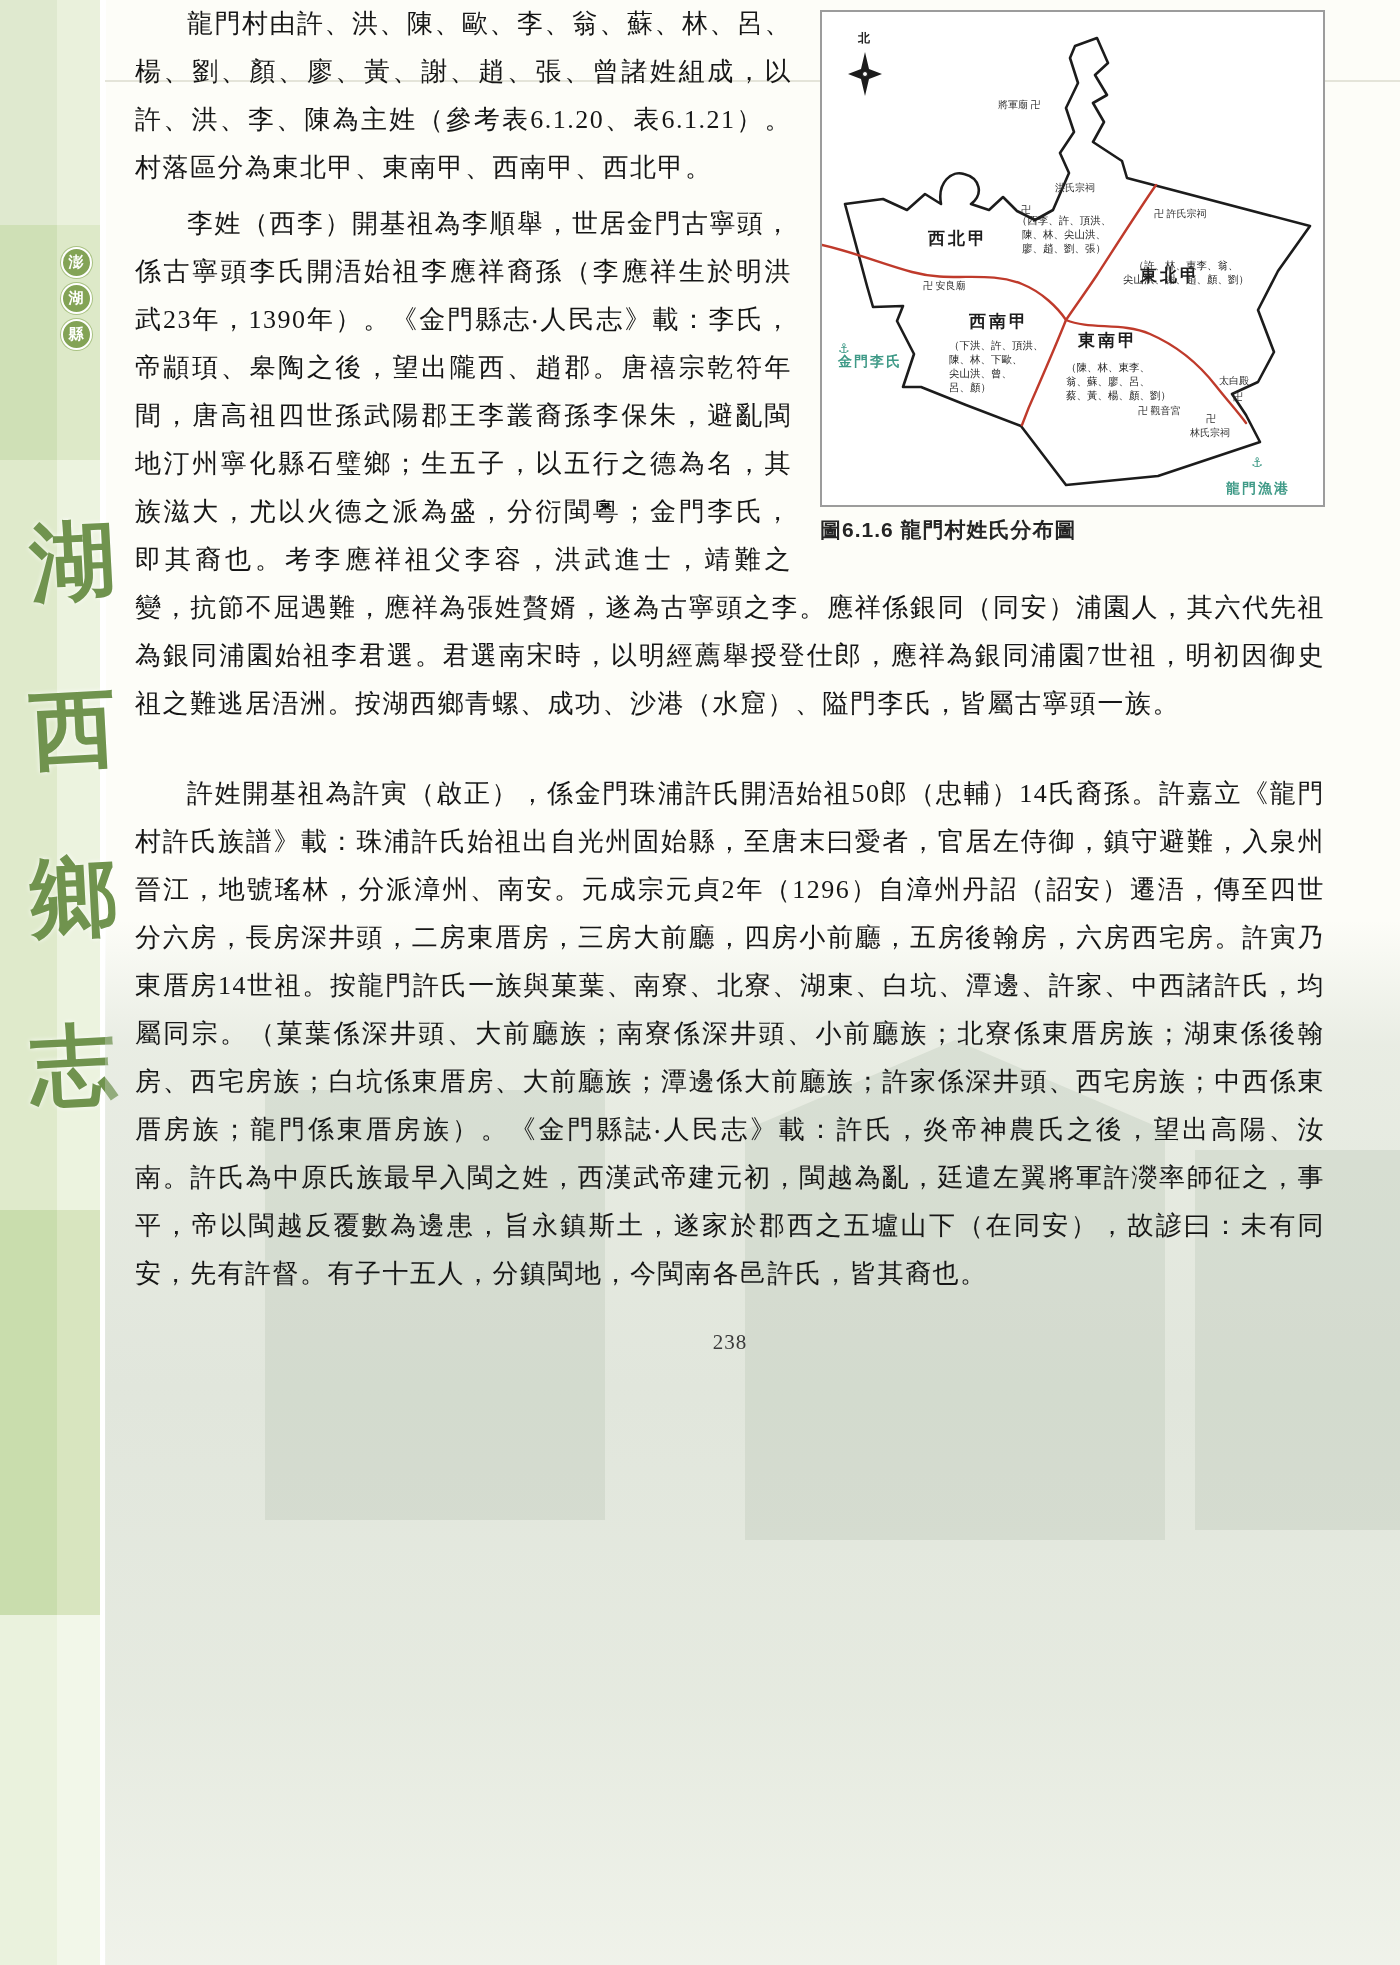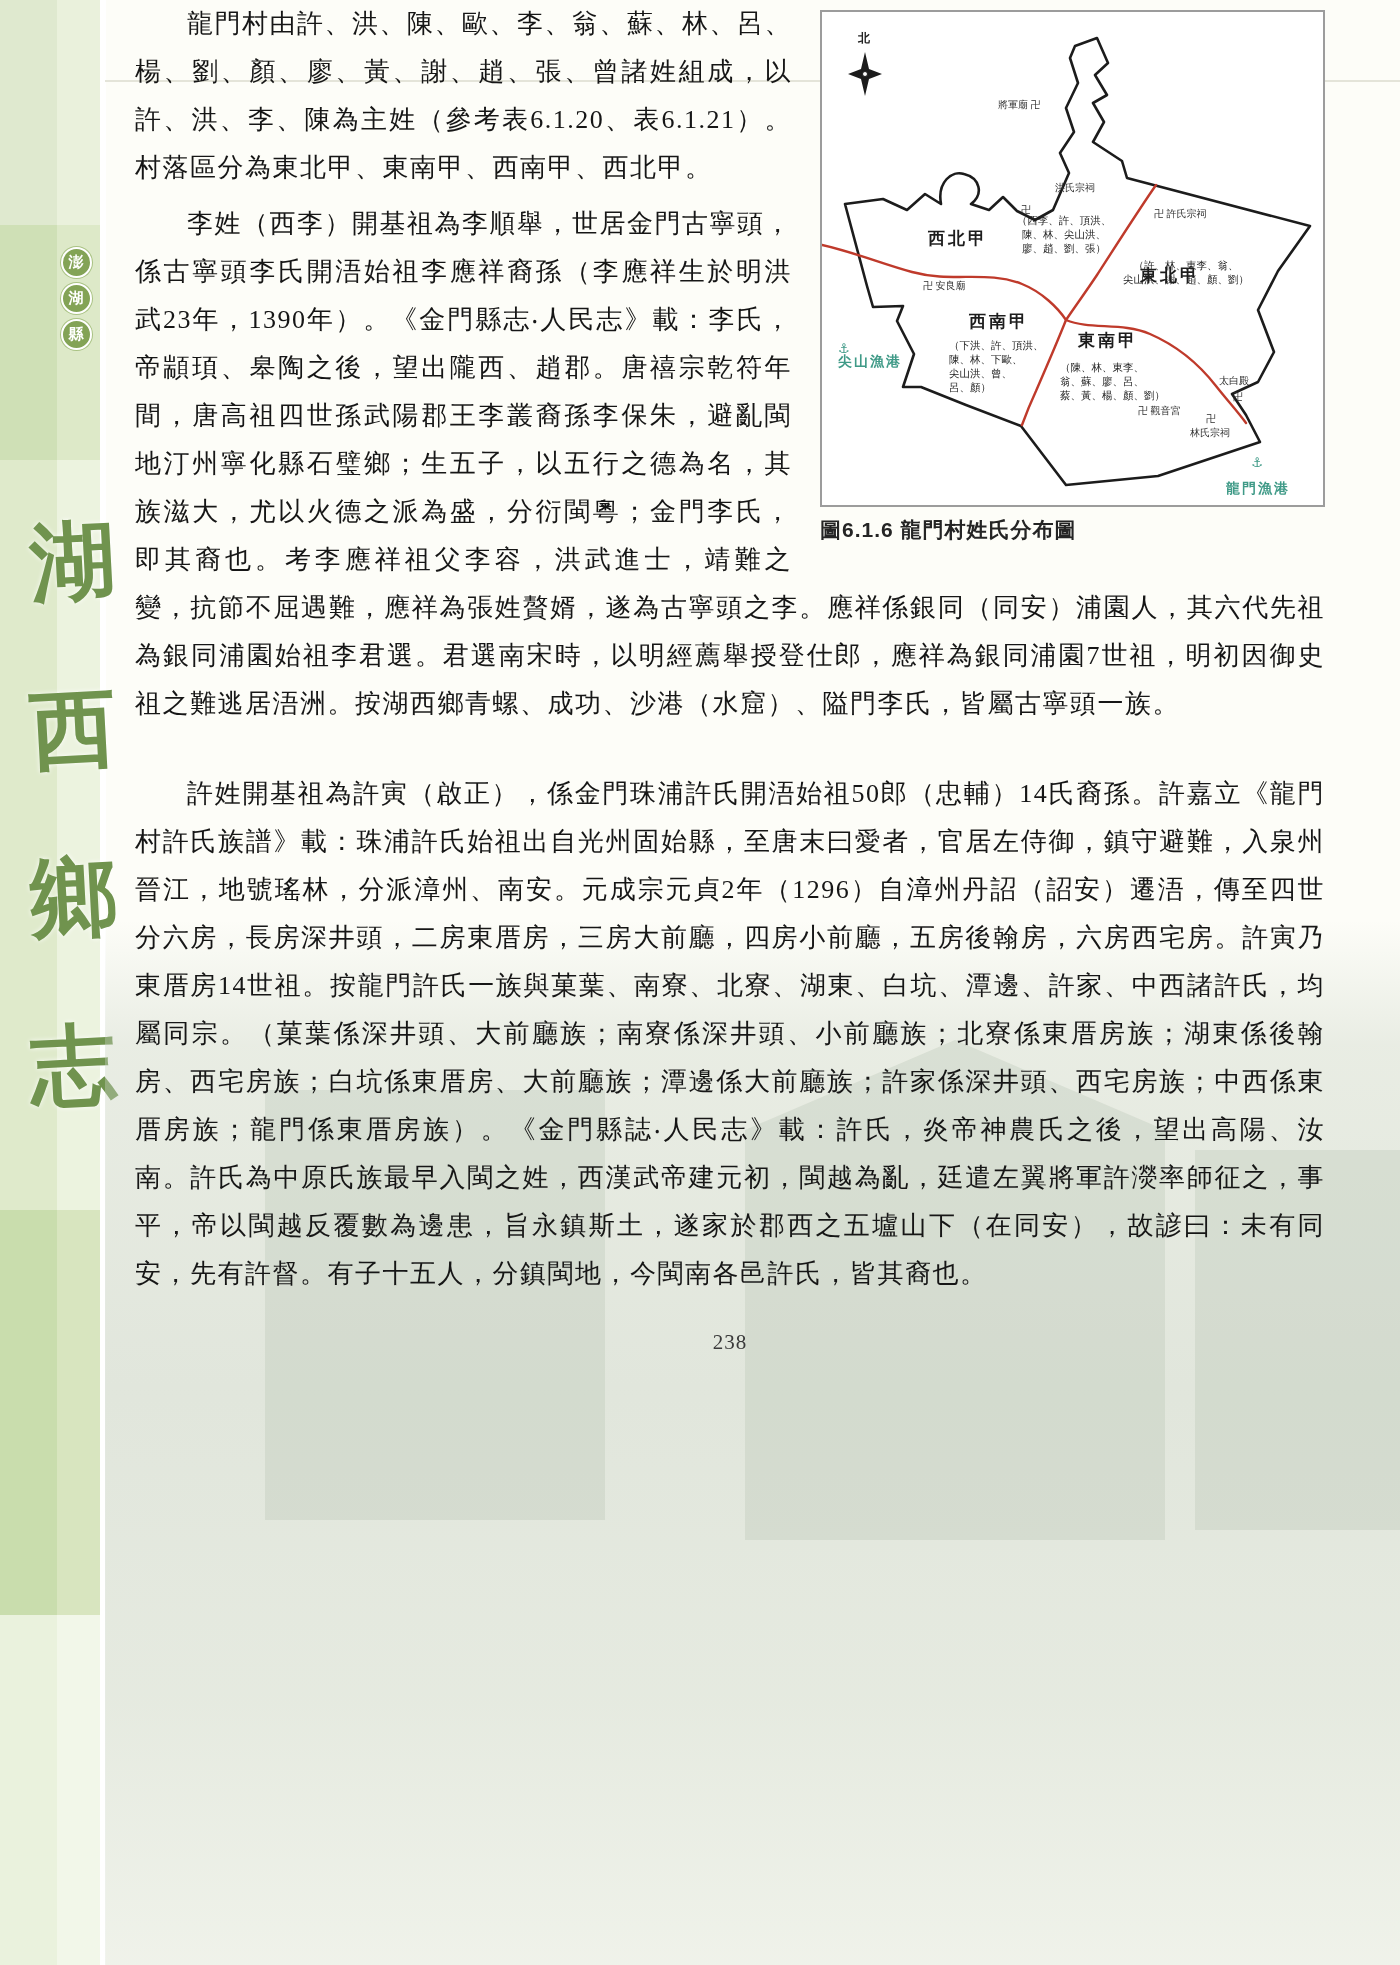--- a/index.html
+++ b/index.html
@@ -137,38 +137,38 @@
         <div class="map-label members centered" style="left:284px;top:247px;width:160px;">（許、林、東李、翁、
 尖山洪、謝、趙、顏、劉）</div>
 
         <div class="map-label region-name" style="left:147px;top:303px;">西南甲</div>
         <div class="map-label members" style="left:127px;top:327px;width:120px;">（下洪、許、頂洪、
 陳、林、下歐、
 尖山洪、曾、
 呂、顏）</div>
 
         <div class="map-label region-name" style="left:256px;top:322px;">東南甲</div>
-        <div class="map-label members" style="left:238px;top:349px;width:140px;">（陳、林、東李、
+        <div class="map-label members" style="left:244px;top:349px;width:140px;">（陳、林、東李、
 翁、蘇、廖、呂、
 蔡、黃、楊、顏、劉）</div>
 
         <div class="map-label" style="left:176px;top:86px;">將軍廟 卍</div>
         <div class="map-label" style="left:189px;top:169px;margin-left:44px;">洪氏宗祠</div>
         <div class="map-label" style="left:199px;top:191px;">卍</div>
         <div class="map-label" style="left:332px;top:195px;">卍 許氏宗祠</div>
         <div class="map-label" style="left:101px;top:267px;">卍 安良廟</div>
         <div class="map-label" style="left:316px;top:392px;">卍 觀音宮</div>
         <div class="map-label" style="left:397px;top:362px;">太白殿</div>
         <div class="map-label" style="left:411px;top:378px;">卍</div>
         <div class="map-label" style="left:384px;top:400px;">卍</div>
         <div class="map-label" style="left:368px;top:414px;">林氏宗祠</div>
 
         <div class="map-label harbor" style="left:16px;top:317px;">
           <span class="anchor-glyph">⚓</span>
-          <span>尖山漁港</span>
+          <span>金門李氏</span>
         </div>
         <div class="map-label harbor centered" style="left:396px;top:431px;width:80px;">
           <span class="anchor-glyph" style="display:block;">⚓</span>
           <span>龍門漁港</span>
         </div>
       </div>
 
       <div class="fig-caption">圖6.1.6 龍門村姓氏分布圖</div>
     </div>
 

